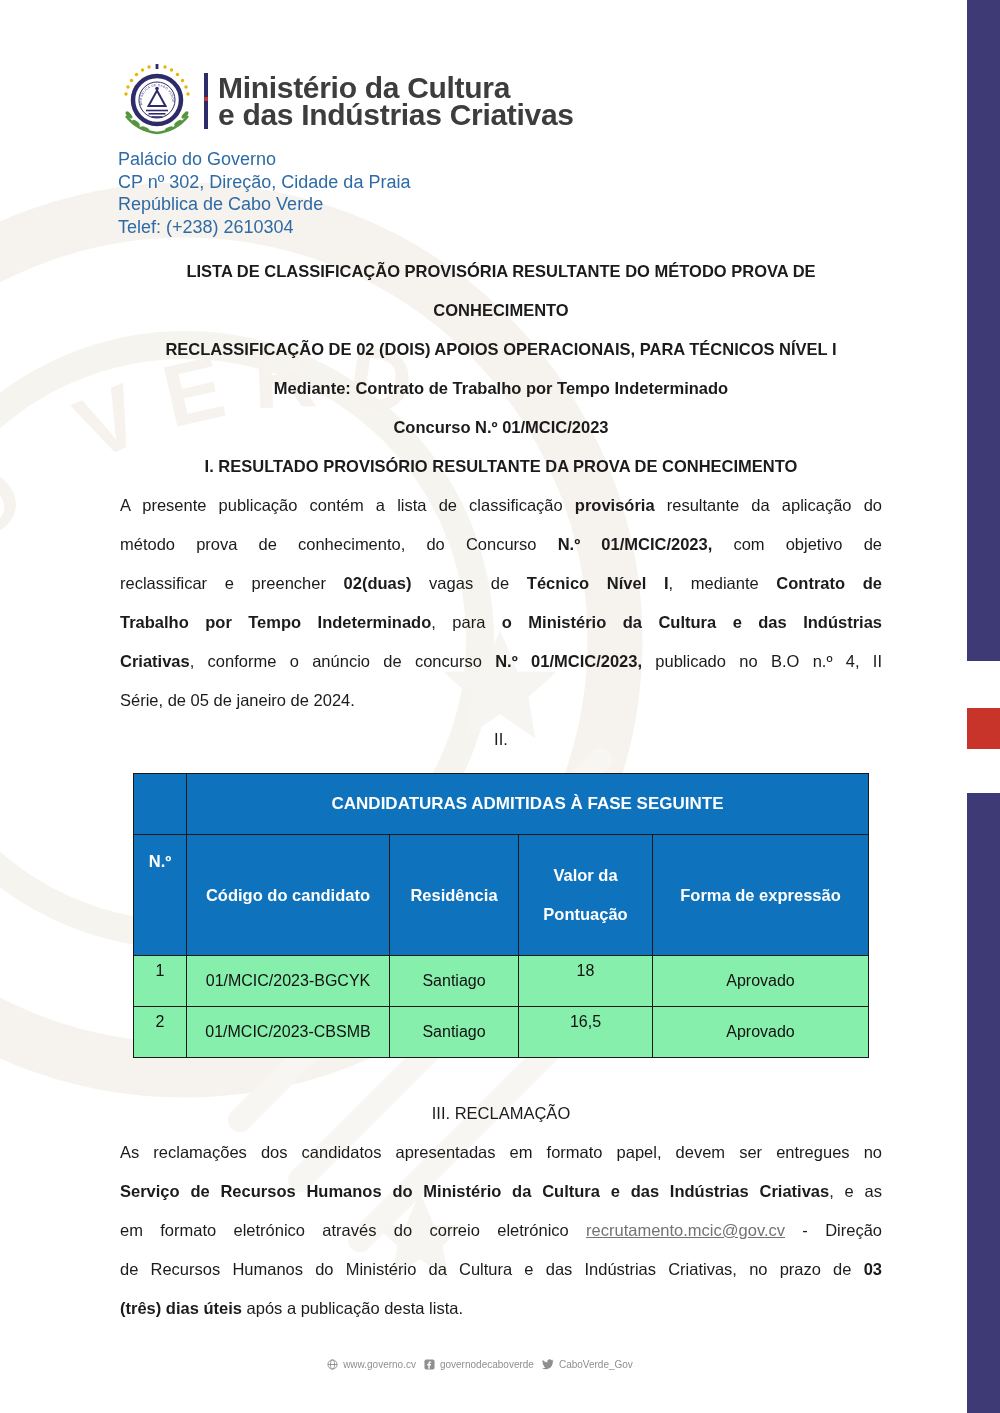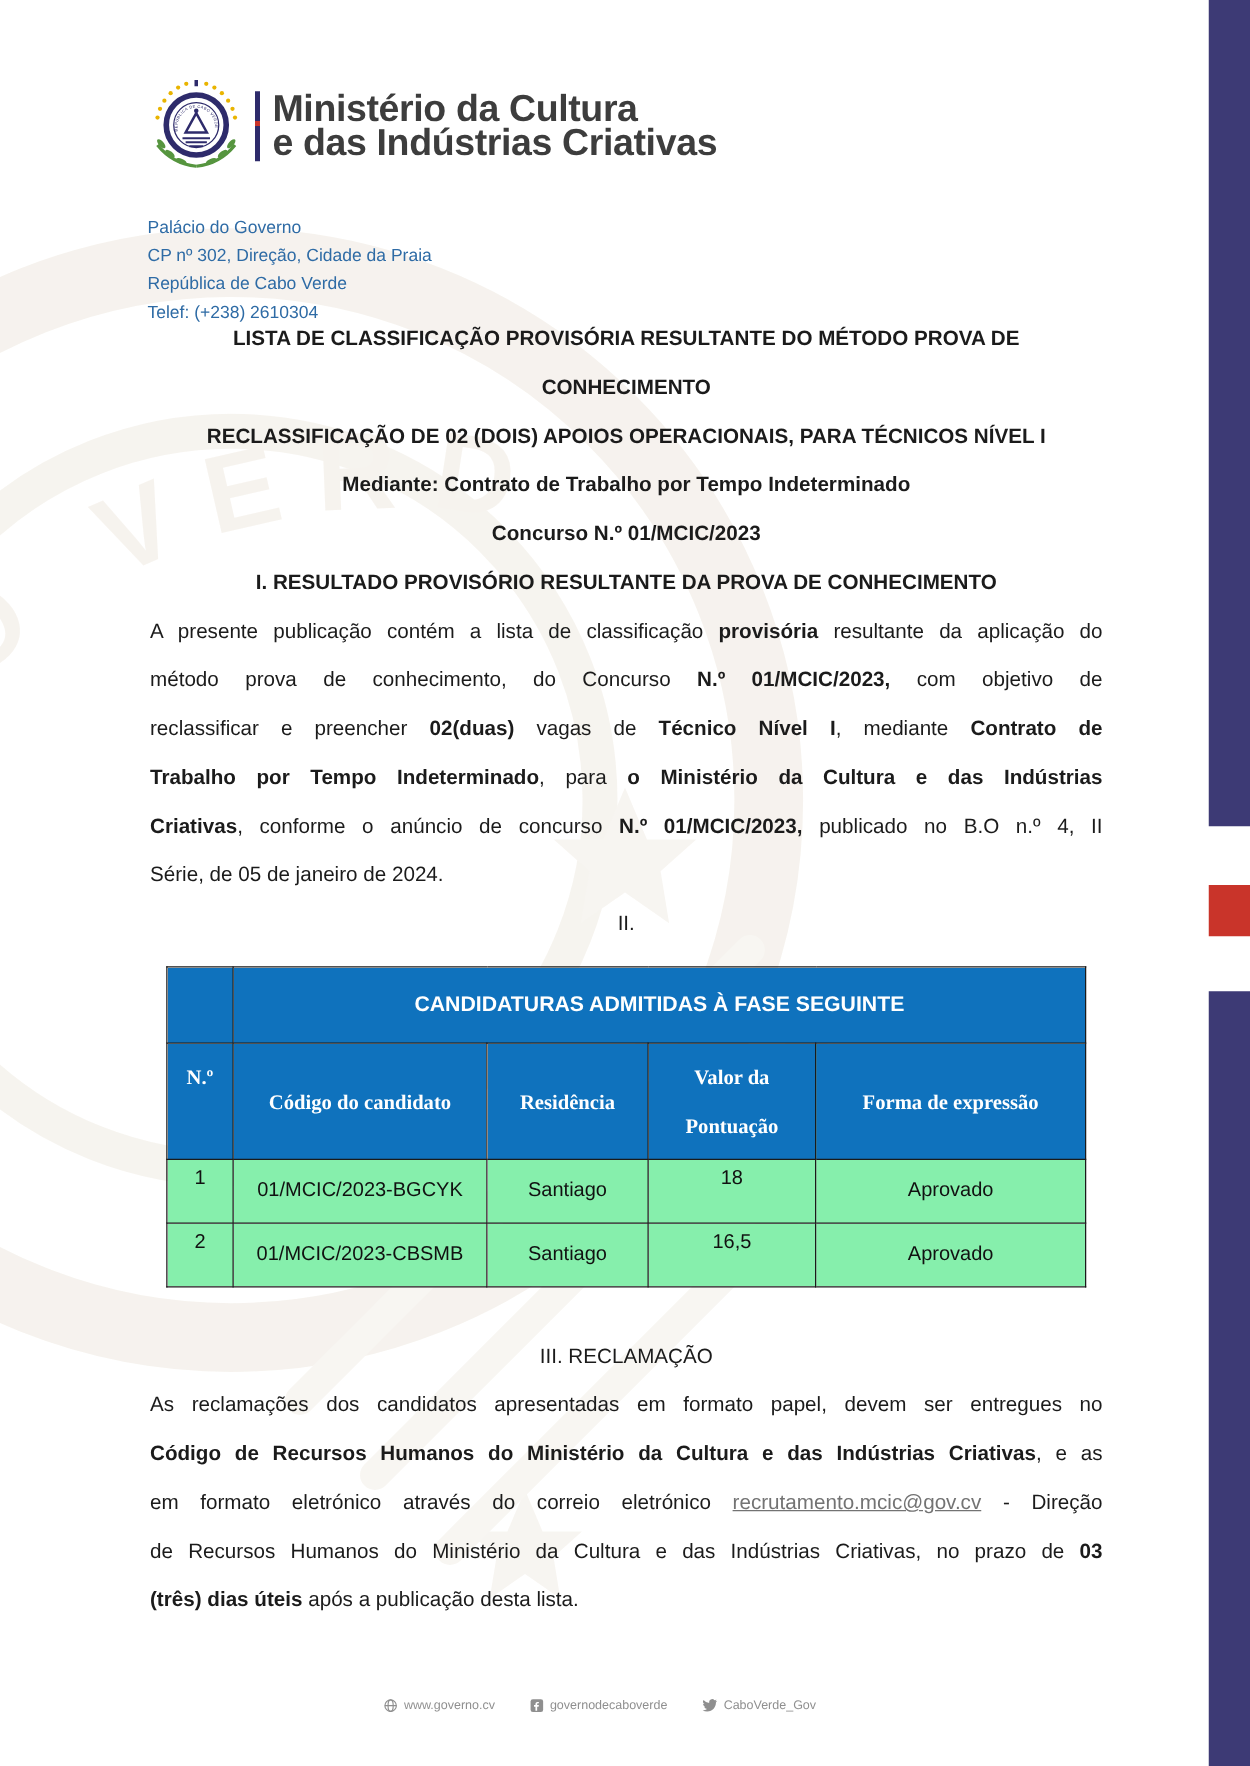--- a/index.html
+++ b/index.html
@@ -17,48 +17,48 @@
   .wm { position:absolute; left:0; top:0; z-index:0; opacity:.8; }
 
   .content { position:relative; z-index:1; }
 
   
   .header { position:absolute; left:118px; top:64px; }
   .logo-row { display:flex; align-items:center; }
   .logo-sep { width:4px; height:56px; margin:0 10px 0 8px;
     background:linear-gradient(to bottom,#2e2b6b 0 42%, #c9342a 42% 50%, #2e2b6b 50% 100%); }
   .ministry { font-size:30px; font-weight:bold; color:#3d3d3d; line-height:27px; letter-spacing:-0.3px; }
-  .address { margin-top:32px; color:#2e6ba5; font-size:14px; line-height:22.5px; }
+  .address { margin-top:10px; color:#2e6ba5; font-size:18px; line-height:22.5px; }
 
   
   .main { position:absolute; left:120px; top:252px; width:762px; font-size:16.5px; }
   .title-line { font-weight:bold; text-align:center; line-height:39px; white-space:nowrap; }
   .jline { line-height:39px; white-space:nowrap; text-align:justify; text-align-last:justify; }
   .jline.last { text-align-last:left; }
   .b { font-weight:bold; }
   a.email-link { color:#737373; text-decoration:underline; cursor:pointer; }
   .sec-label { font-weight:normal; text-align:center; line-height:39px; }
   .sec-3 { margin-top:36px; }
 
   
   table.cand { border-collapse:collapse; margin:14px 14px 0 13px; width:735px; table-layout:fixed; }
   .cand td { border:1px solid #1a1a1a; overflow:hidden; }
   .cand .hdr { background:#0f72bd; color:#fff; font-weight:bold; text-align:center; }
   .cand tr.hrow1 { height:61px; }
-  .cand tr.hrow2 { height:93px;font-family:Liberation Serif, serif; }
+  .cand tr.hrow2 { height:121px; }
   .cand .merged { font-size:17px; }
   .cand .colhdr { font-size:16.5px; line-height:39px; vertical-align:middle; }
   .cand .num-hdr { vertical-align:top; padding-top:7px; }
   .cand tbody tr { height:51px; background:#86efac; }
   .cand tbody td { font-size:16px; text-align:center; vertical-align:middle; color:#111; }
   .cand tbody td.vtop { vertical-align:top; padding-top:6px; }
 
   
   .footer { position:absolute; left:0; right:40px; top:1358px; display:flex;
-    justify-content:center; align-items:flex-end; gap:28px; color:#8f8f8f; font-size:10px; }
+    justify-content:center; align-items:flex-end; gap:8px; color:#8f8f8f; font-size:10px; }
   .f-item { display:flex; align-items:center; gap:5px; }
   .f-item svg { display:block; }
 </style>
 </head>
 <body>
 
 <div class="page">
 
   <svg class="wm" width="1000" height="1413" viewBox="0 0 1000 1413">
     <g fill="none">
@@ -203,21 +203,21 @@
               <td class="vtop">16,5</td>
               <td>Aprovado</td>
             </tr>
           </tbody>
       </table>
 
       <div class="sec-label sec-3">III. RECLAMAÇÃO</div>
 
       <div>
           <div class="jline"><span>As reclamações dos candidatos apresentadas em formato papel, devem ser entregues no</span></div>
-          <div class="jline"><span class="b">Código de Recursos Humanos do Ministério da Cultura e das Indústrias Criativas</span><span>, e as</span></div>
+          <div class="jline"><span class="b">Serviço de Recursos Humanos do Ministério da Cultura e das Indústrias Criativas</span><span>, e as</span></div>
           <div class="jline"><span>em formato eletrónico através do correio eletrónico </span><a href="#" class="email-link">recrutamento.mcic@gov.cv</a><span> - Direção</span></div>
           <div class="jline"><span>de Recursos Humanos do Ministério da Cultura e das Indústrias Criativas, no prazo de </span><span class="b">03</span></div>
           <div class="jline last"><span class="b">(três) dias úteis</span><span> após a publicação desta lista.</span></div>
         </div>
     </div>
 
     <div class="footer">
       <div class="f-item">
         <svg width="11" height="11" viewBox="0 0 24 24" fill="none" stroke="#8f8f8f" stroke-width="2">
           <circle cx="12" cy="12" r="10"></circle>

